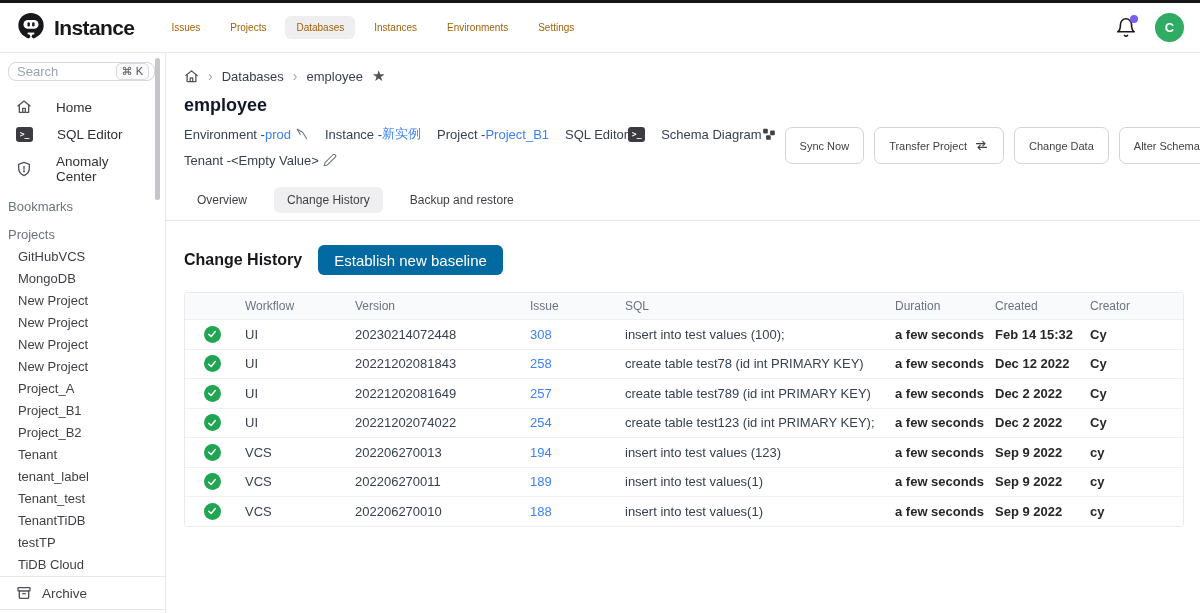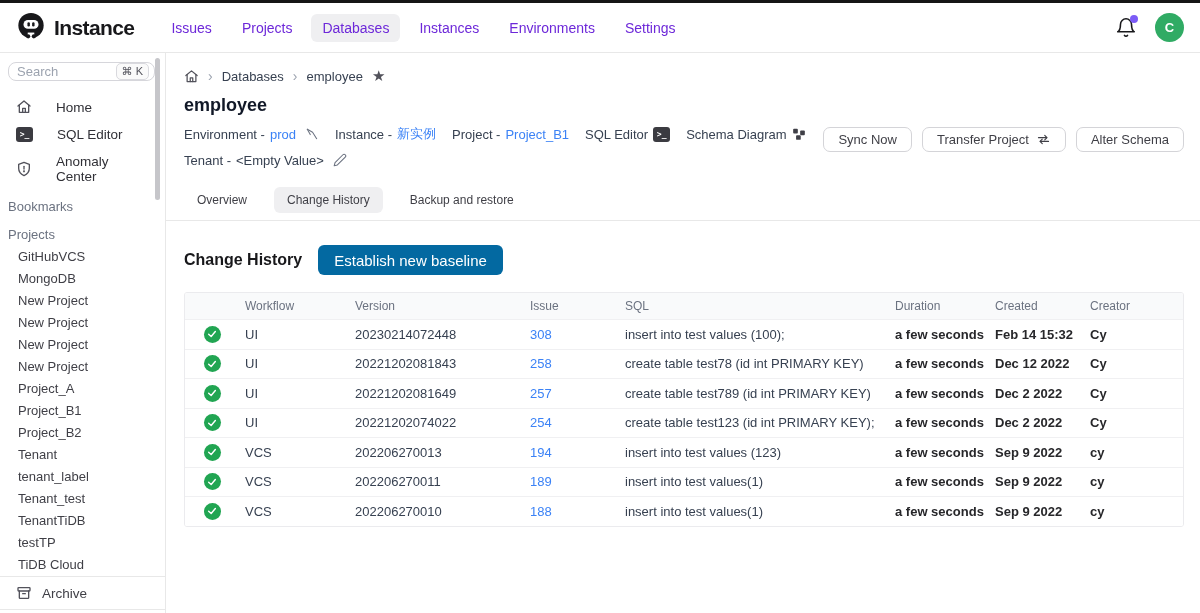--- a/index.html
+++ b/index.html
@@ -7,21 +7,21 @@
     font-family:"Liberation Sans", sans-serif; background:#fff; color:#1f2937; }
 
   .top-edge { height:3px; background:#161616; }
 
   
   .navbar { height:50px; display:flex; align-items:center; padding:0 16px;
     border-bottom:1px solid #e8e8e8; background:#fff; }
   .brand { display:flex; align-items:center; gap:8px; cursor:pointer; }
   .brand-name { font-size:21px; font-weight:800; letter-spacing:-0.6px; color:#18181b; }
   .nav-links { display:flex; align-items:center; gap:8px; margin-left:26px; }
-  .nav-link { font-size:14px; color:#6d28d9; padding:6px 11px; border-radius:6px;
+  .nav-link { font-size:10px; color:#a16207; padding:6px 11px; border-radius:6px;
     text-decoration:none; cursor:pointer; white-space:nowrap; }
   .nav-link.active { background:#efeff1; }
   .nav-right { margin-left:auto; display:flex; align-items:center; gap:18px; }
   .bell-wrap { position:relative; width:22px; height:22px; cursor:pointer; }
   .bell-dot { position:absolute; top:-2px; right:-1px; width:8px; height:8px;
     border-radius:50%; background:#7c5cf6; }
   .avatar { width:29px; height:29px; border-radius:50%; background:#30ab64; color:#fff;
     display:flex; align-items:center; justify-content:center; font-size:13px; font-weight:700;
     cursor:pointer; }
 
@@ -59,28 +59,28 @@
   .breadcrumb { display:flex; align-items:center; gap:9px; padding:15px 0 0 18px;
     font-size:13px; color:#374151; }
   .crumb-sep { color:#9ca3af; font-size:14px; }
   .crumb { cursor:pointer; }
   .crumb-star { color:#52525b; font-size:15px; line-height:12px; cursor:pointer; }
   .page-title { font-size:18px; font-weight:700; color:#111827; margin:11px 0 0 18px; }
   .meta-actions { display:flex; justify-content:space-between; align-items:flex-start;
     margin:7px 16px 0 18px; }
   .meta-col { font-size:13px; color:#374151; }
   .meta-row { display:flex; align-items:center; gap:7px; height:22px; margin-bottom:4px; }
-  .meta-group { display:flex; align-items:center; gap:5px; margin-right:9px; white-space:nowrap; }
+  .meta-group { display:flex; align-items:center; margin-right:9px; white-space:nowrap; }
   .meta-link { color:#3b82f6; text-decoration:none; cursor:pointer; }
   .term-chip { display:inline-flex; align-items:center; justify-content:center; width:17px;
     height:15px; background:#3b3b41; border-radius:3px; color:#fff; font-size:8px;
     font-family:"DejaVu Sans Mono", monospace; font-weight:700; }
   .actions { display:flex; gap:10px; margin-top:4px; }
-  .btn { display:inline-flex; align-items:center; gap:7px; height:25px; padding:0 14px;
-    background:#fff; border:1px solid #d4d4d8; border-radius:7px; font-size:13px; color:#3f3f46;
+  .btn { display:inline-flex; align-items:center; gap:7px; height:37px; padding:0 14px;
+    background:#fff; border:1px solid #d4d4d8; border-radius:7px; font-size:11px; color:#3f3f46;
     font-family:"Liberation Sans", sans-serif; cursor:pointer; white-space:nowrap; }
   .tabs { display:flex; align-items:center; gap:14px; margin:12px 0 0 18px; }
   .tab { font-size:12px; color:#3f3f46; padding:6px 13px; border-radius:6px; cursor:pointer;
     white-space:nowrap; }
   .tab.active { background:#efeff1; }
   .main-divider { border-bottom:1px solid #e8e8e8; margin-top:7px; }
 
   .section-head { display:flex; align-items:center; gap:16px; margin:24px 0 0 18px; }
   .section-title { font-size:16px; font-weight:700; color:#18181b; }
   .btn-primary { height:30px; padding:0 16px; background:#0369a1; border:none; border-radius:6px;
@@ -291,20 +291,21 @@
         <button class="btn">Sync Now</button>
         <button class="btn">
           <span>Transfer Project</span>
           <svg width="15" height="15" viewBox="0 0 24 24" fill="none" stroke="#3f3f46" stroke-width="1.9" stroke-linecap="round" stroke-linejoin="round">
             <path d="M4 9h13"></path>
               <path d="M14 5.5 17.5 9 14 12.5"></path>
             <path d="M20 15H7"></path>
               <path d="M10 11.5 6.5 15l3.5 3.5"></path>
           </svg>
         </button>
+        <button class="btn">Change Data</button>
         <button class="btn">Alter Schema</button>
       </div>
     </div>
 
     <div class="tabs" id="tab-list">
   <div class="tab">Overview</div>
 
   <div class="tab active">Change History</div>
 
   <div class="tab">Backup and restore</div>

